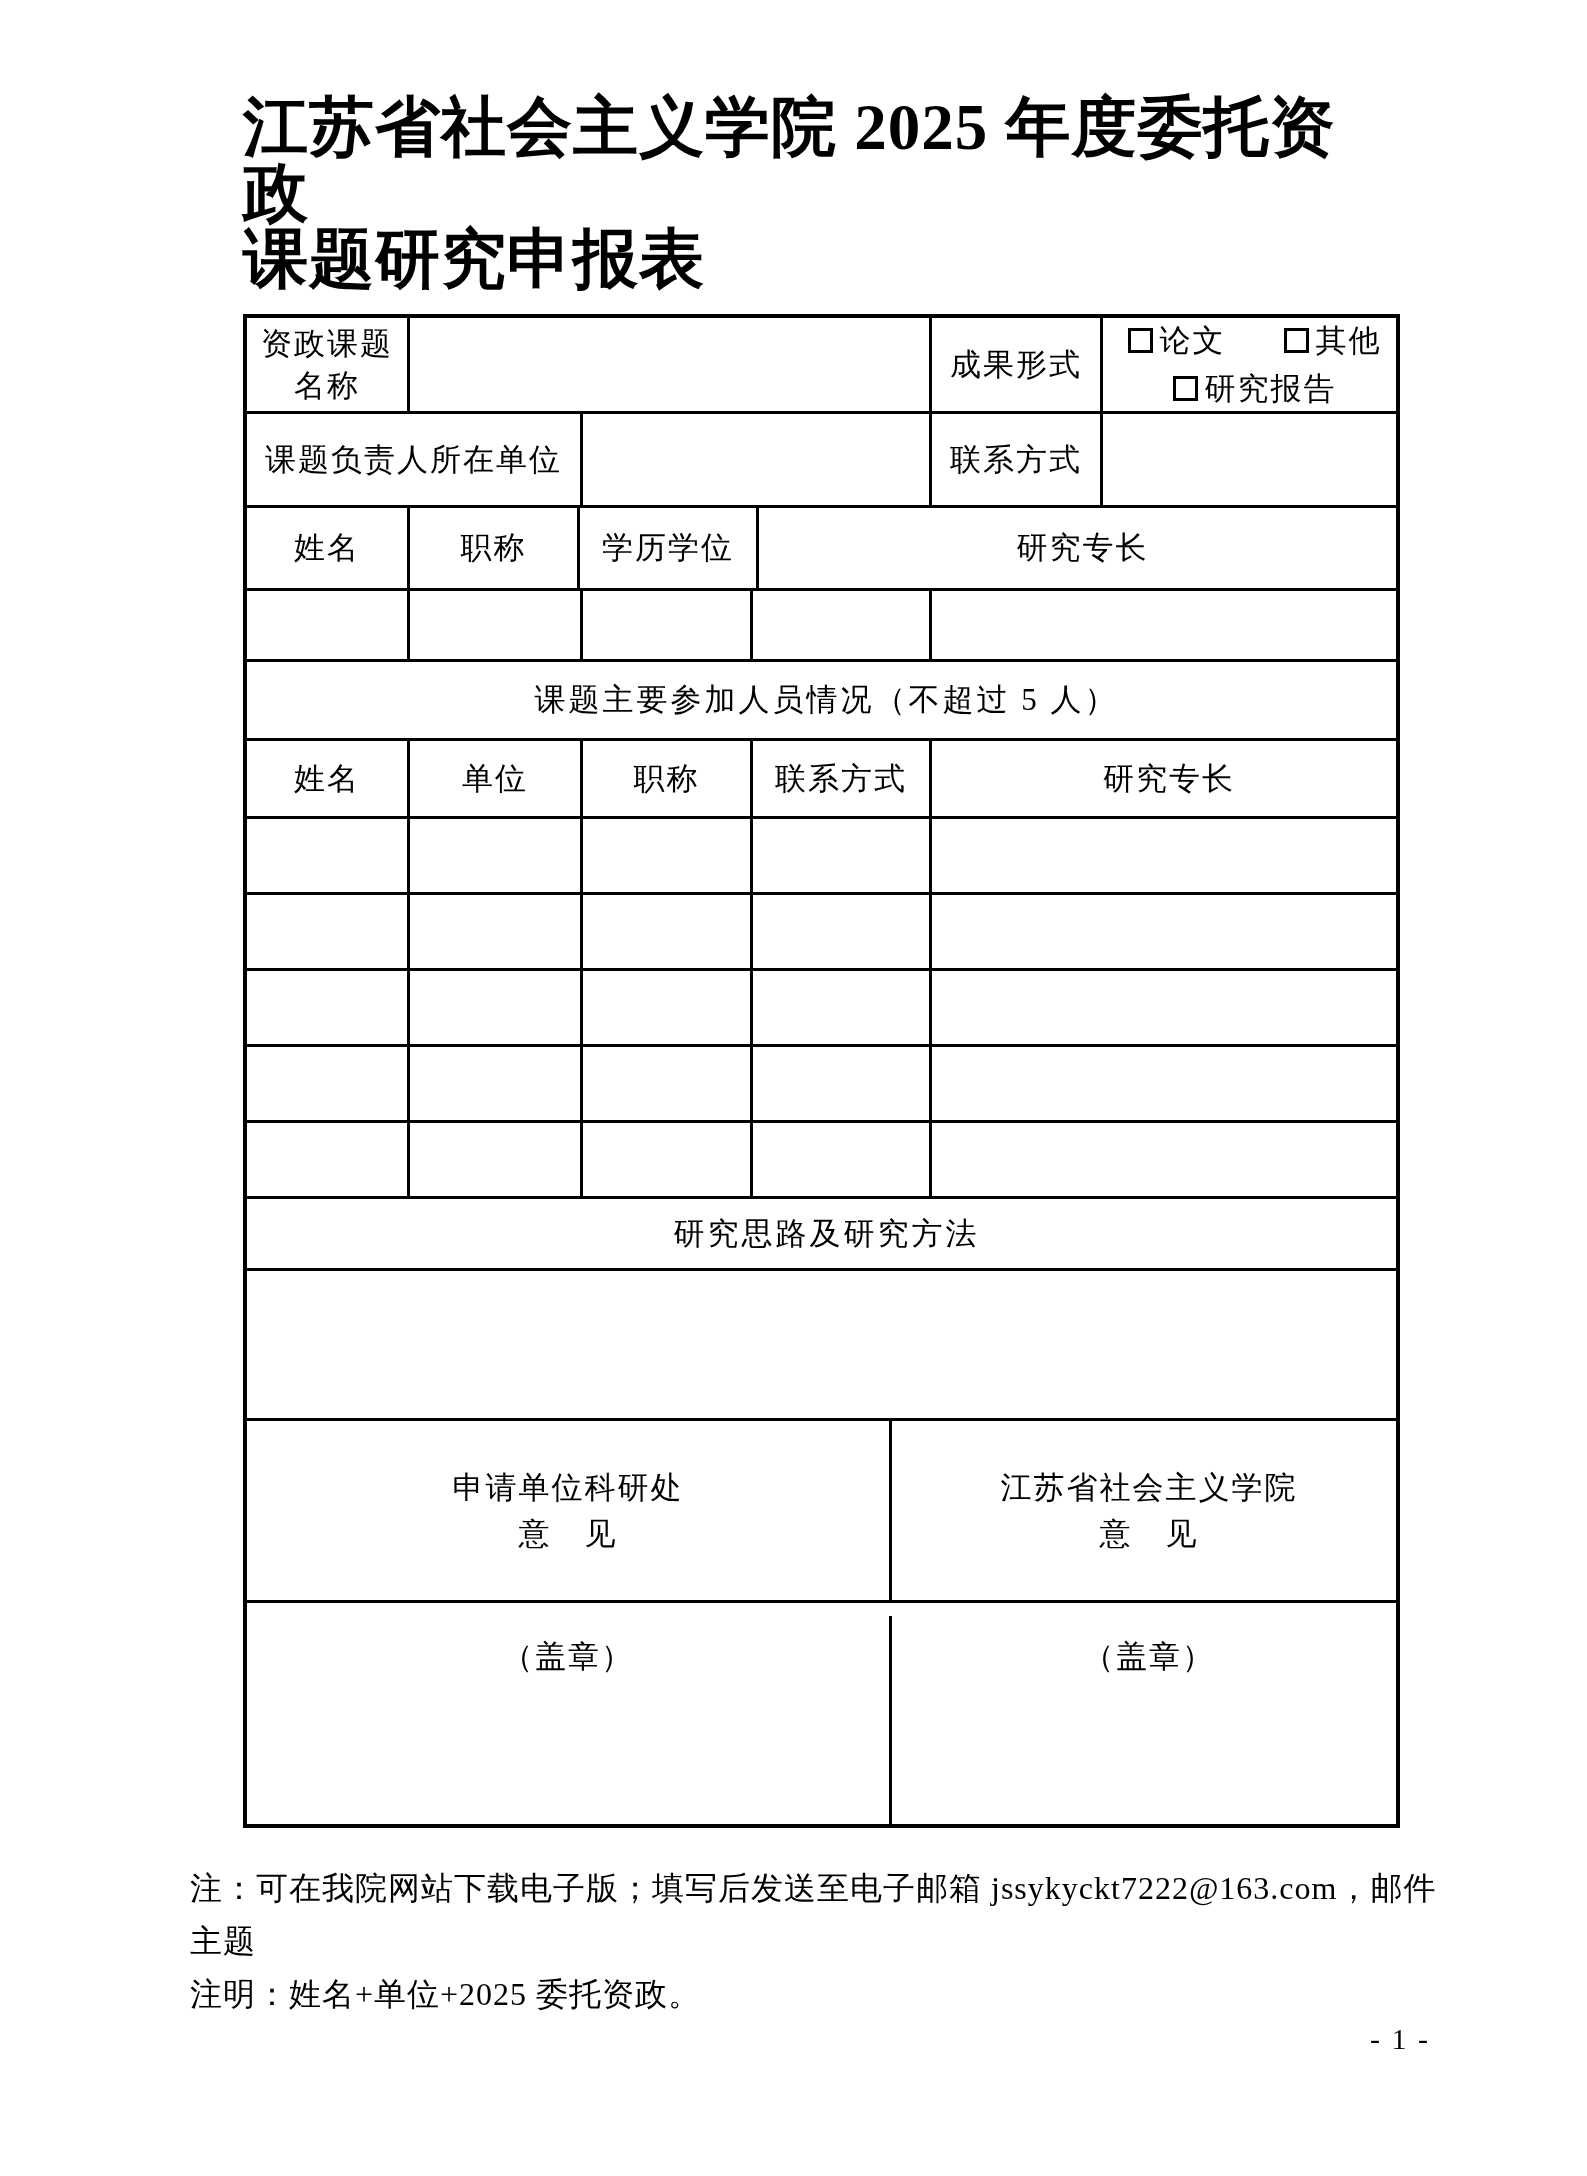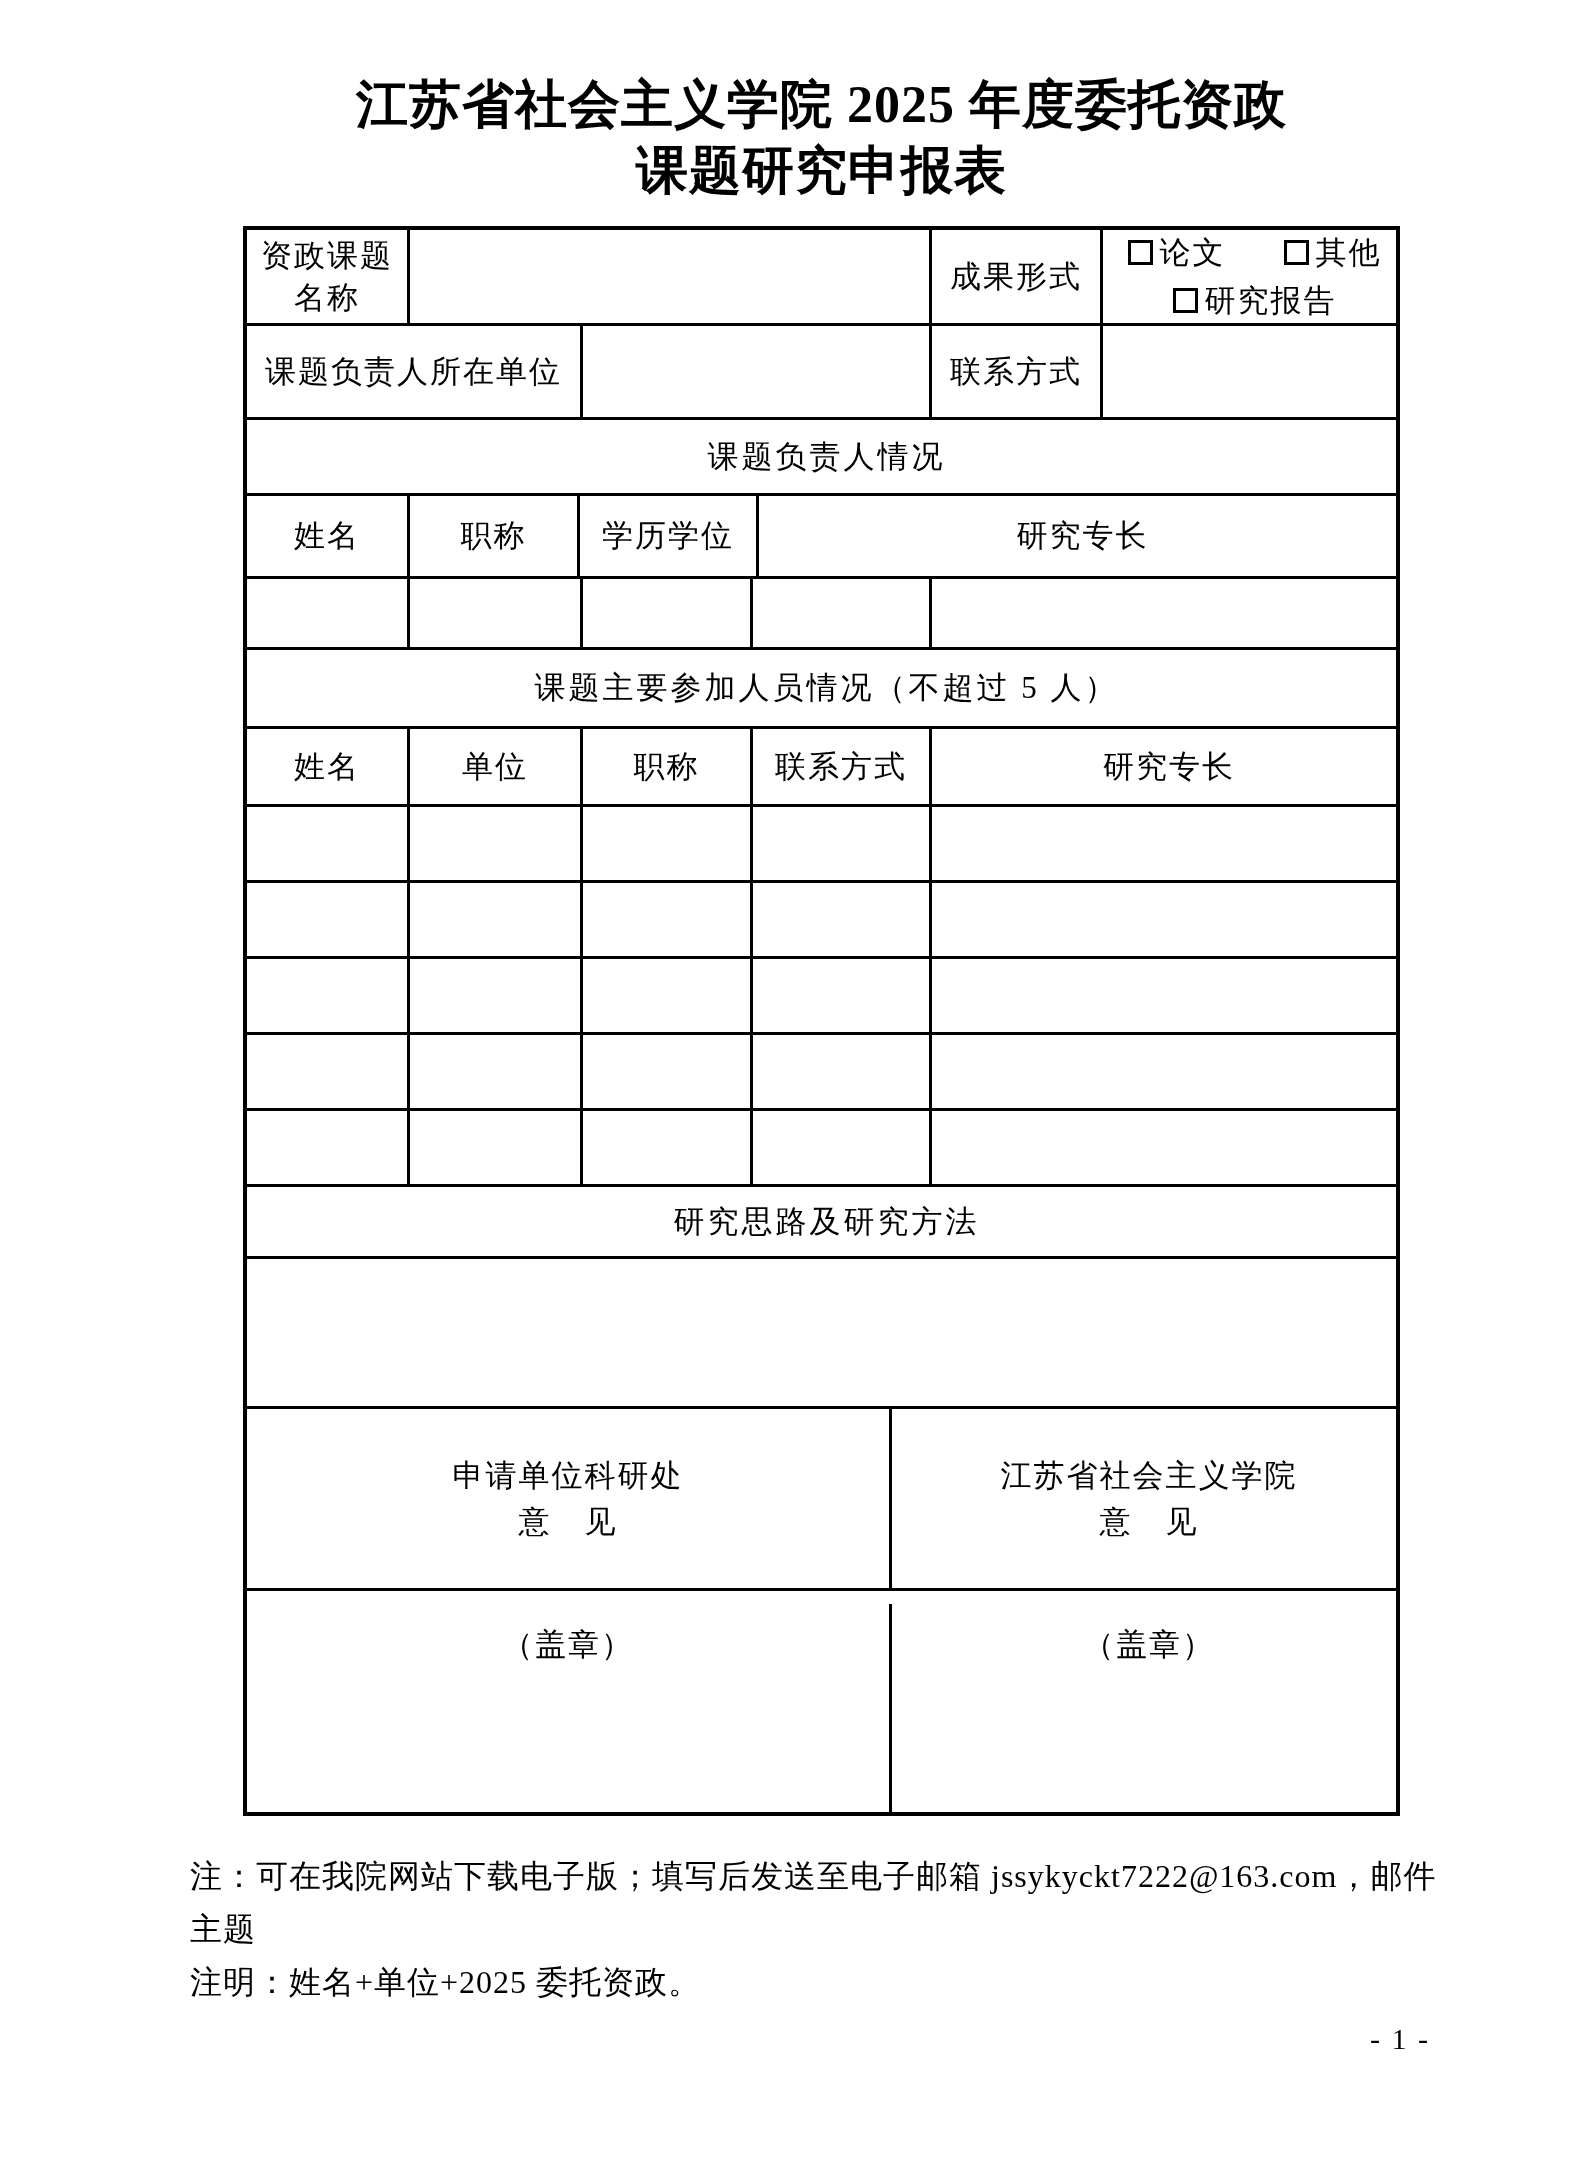--- a/index.html
+++ b/index.html
@@ -3,26 +3,25 @@
 <meta charset="utf-8">
 <style>
   * { box-sizing: border-box; margin: 0; padding: 0; }
   html, body { background: #ffffff; }
   body {
     width: 1587px; height: 2176px;
     font-family: "Liberation Serif", "DejaVu Serif", serif;
     color: #000; position: relative; overflow: hidden;
   }
   .page-title {
-    padding-top: 72px;
+    padding-top: 94px;
     margin-left: 243px;
     width: 1157px;
-    text-align: center;
     font-weight: bold;
-    font-size: 52px;
+    font-size: 65px;
     line-height: 66px;
     letter-spacing: 1px;
   }
   .tbl {
     margin: 22px 0 0 243px;
     width: 1157px;
     border: 4px solid #000;
   }
   .row { display: flex; border-top: 3px solid #000; }
   .row.first { border-top: none; }
@@ -127,23 +126,20 @@
     </div>
   </div>
 
   <div class="row">
     <div class="cell cfirst w2a h2">课题负责人所在单位</div>
     <div class="cell w2b h2"></div>
     <div class="cell wE h2">联系方式</div>
     <div class="cell grow h2"></div>
   </div>
 
-  <div class="row">
-    <div class="cell cfirst grow hSec1 sec-title">课题负责人情况</div>
-  </div>
 
   <div class="row">
     <div class="cell cfirst wA hHdr">姓名</div>
     <div class="cell wC hHdr">职称</div>
     <div class="cell wD hHdr">学历学位</div>
     <div class="cell grow hHdr">研究专长</div>
   </div>
 
   <div class="row">
     <div class="cell cfirst wA hBlank1"></div>

